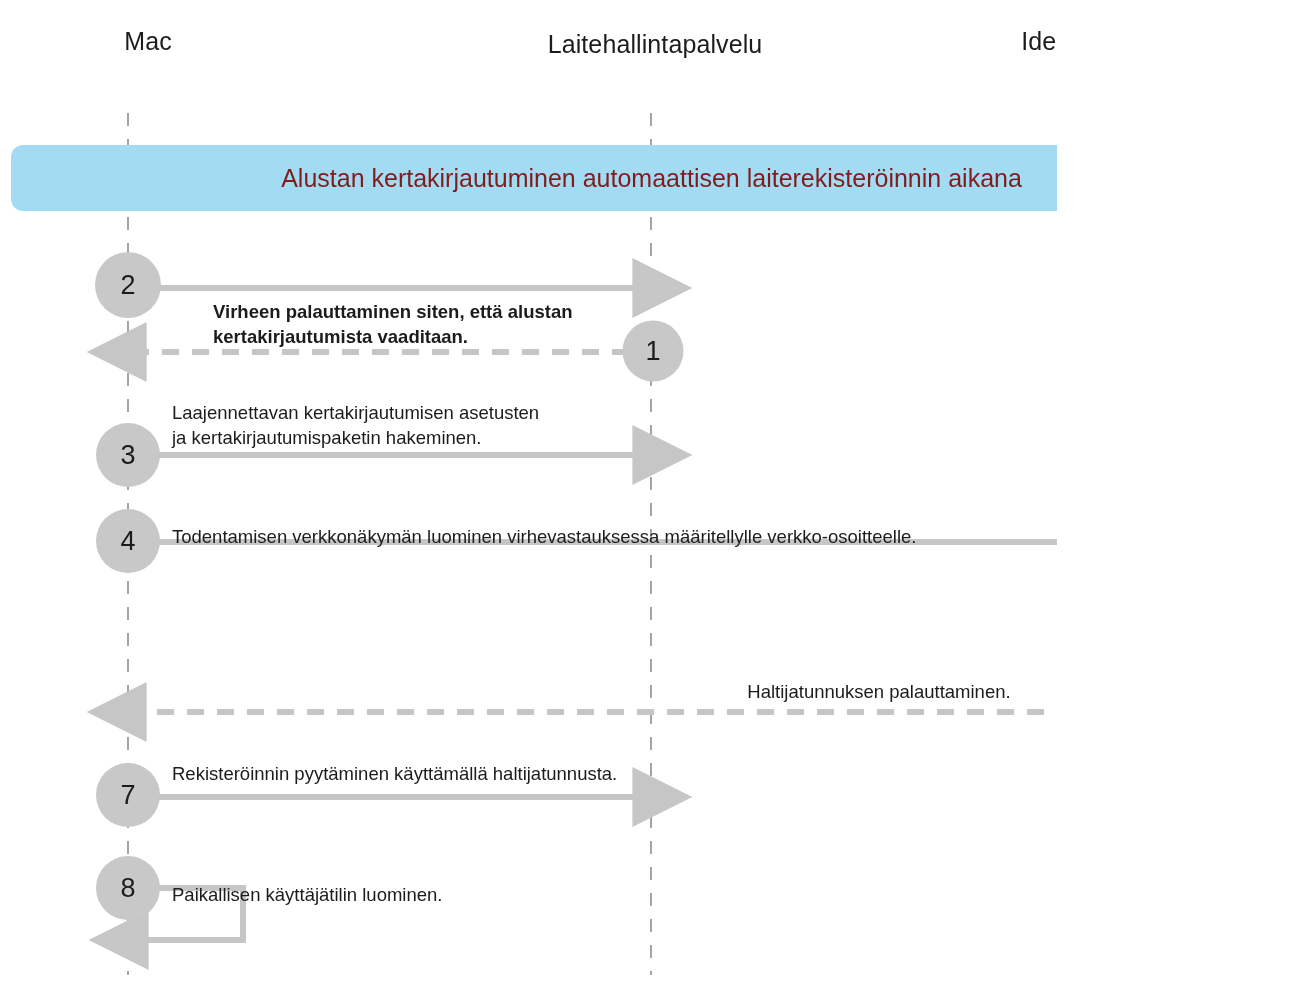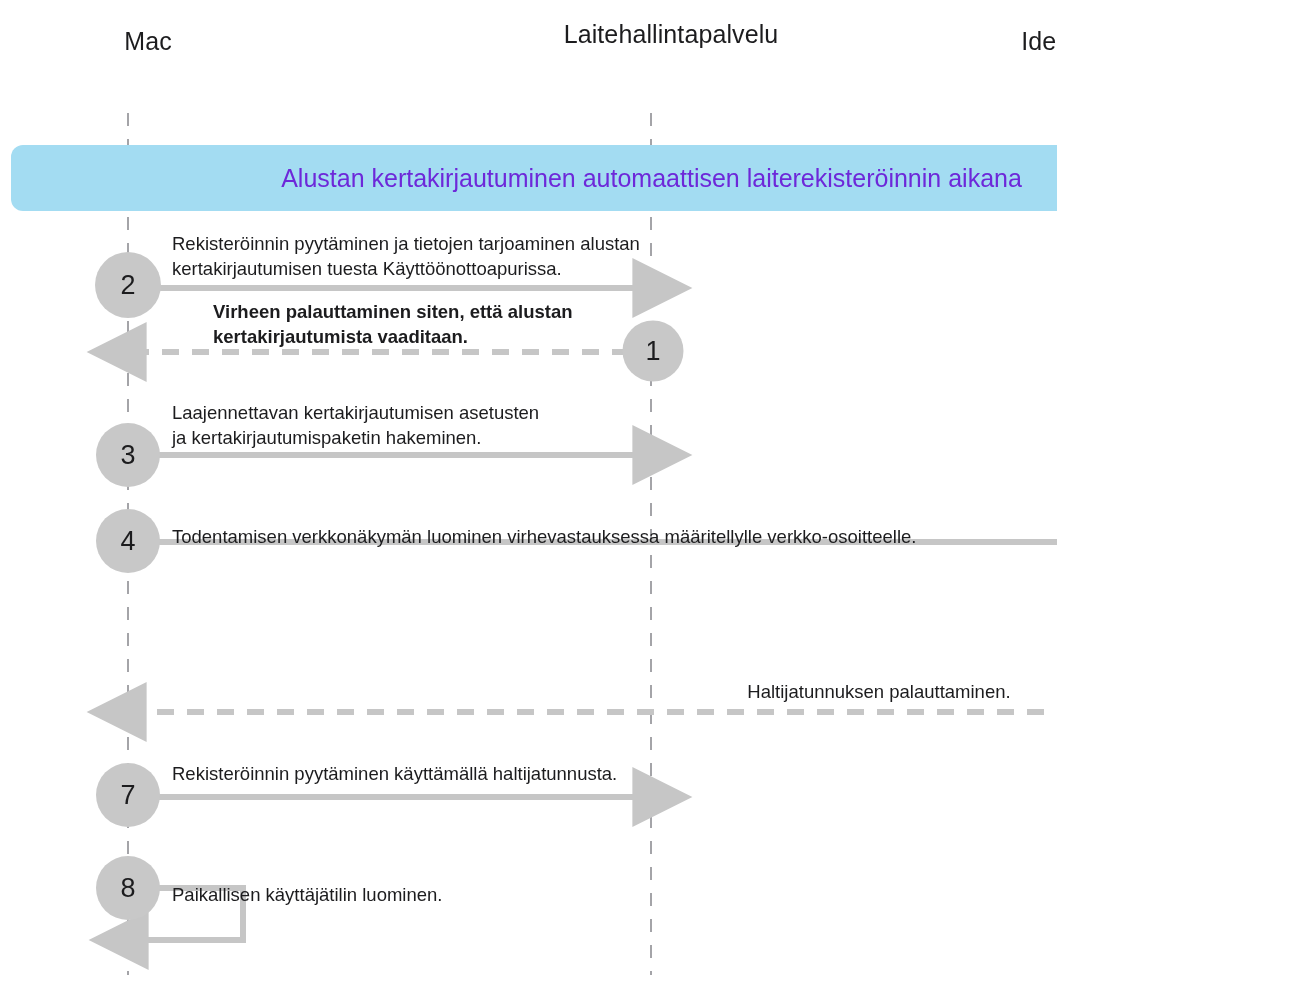--- a/index.html
+++ b/index.html
@@ -39,21 +39,21 @@
     width: 1281px;
     height: 66px;
     background: #a3dcf2;
     border-radius: 12px;
     display: flex;
     align-items: center;
     justify-content: center;
   }
   .phase-banner-text {
     font-size: 25px;
-    color: #6d28d9;
+    color: #7f1d1d;
     white-space: nowrap;
     text-align: center;
   }
   .msg-label {
     position: absolute;
     font-size: 18.5px;
     line-height: 25px;
     color: #1c1c1e;
     white-space: pre-line;
   }
@@ -105,29 +105,27 @@
     <path d="M1150,616 L1235,616 L1235,660 L1143,660" fill="none" stroke="#c6c6c6" stroke-width="6" marker-end="url(#ah-left)"></path>
 
     <line x1="1104" y1="712" x2="143" y2="712" stroke="#c6c6c6" stroke-width="6" stroke-dasharray="17 13" marker-end="url(#ah-left)"></line>
 
     <line x1="150" y1="797" x2="636" y2="797" stroke="#c6c6c6" stroke-width="6" marker-end="url(#ah-right)"></line>
 
     <path d="M152,888 L243,888 L243,940 L145,940" fill="none" stroke="#c6c6c6" stroke-width="6" marker-end="url(#ah-left)"></path>
   </svg>
 
   <div class="actor-label" style="left:148px; top:27px;">Mac</div>
-  <div class="actor-label" style="left:655px; top:20px;margin-left:16px;">Laitehallintapalvelu</div>
+  <div class="actor-label" style="left:655px; top:30px;">Laitehallintapalvelu</div>
   <div class="actor-label" style="left:1128px; top:27px;">Identiteetin tarjoaja</div>
 
   <div class="phase-banner">
     <span class="phase-banner-text">Alustan kertakirjautuminen automaattisen laiterekisteröinnin aikana</span>
   </div>
 
-  <div class="msg-label" style="left:172px; top:231px;">Rekisteröinnin pyytäminen ja tietojen tarjoaminen alustan
-kertakirjautumisen tuesta Käyttöönottoapurissa.</div>
 
   <div class="msg-label" style="left:213px; top:299px;font-weight:bold;">Virheen palauttaminen siten, että alustan
 kertakirjautumista vaaditaan.</div>
 
   <div class="msg-label" style="left:172px; top:400px;">Laajennettavan kertakirjautumisen asetusten
 ja kertakirjautumispaketin hakeminen.</div>
 
   <div class="msg-label" style="left:172px; top:512px;margin-top:12px;">Todentamisen verkkonäkymän luominen virhevastauksessa määritellylle verkko-osoitteelle.</div>
 
 

